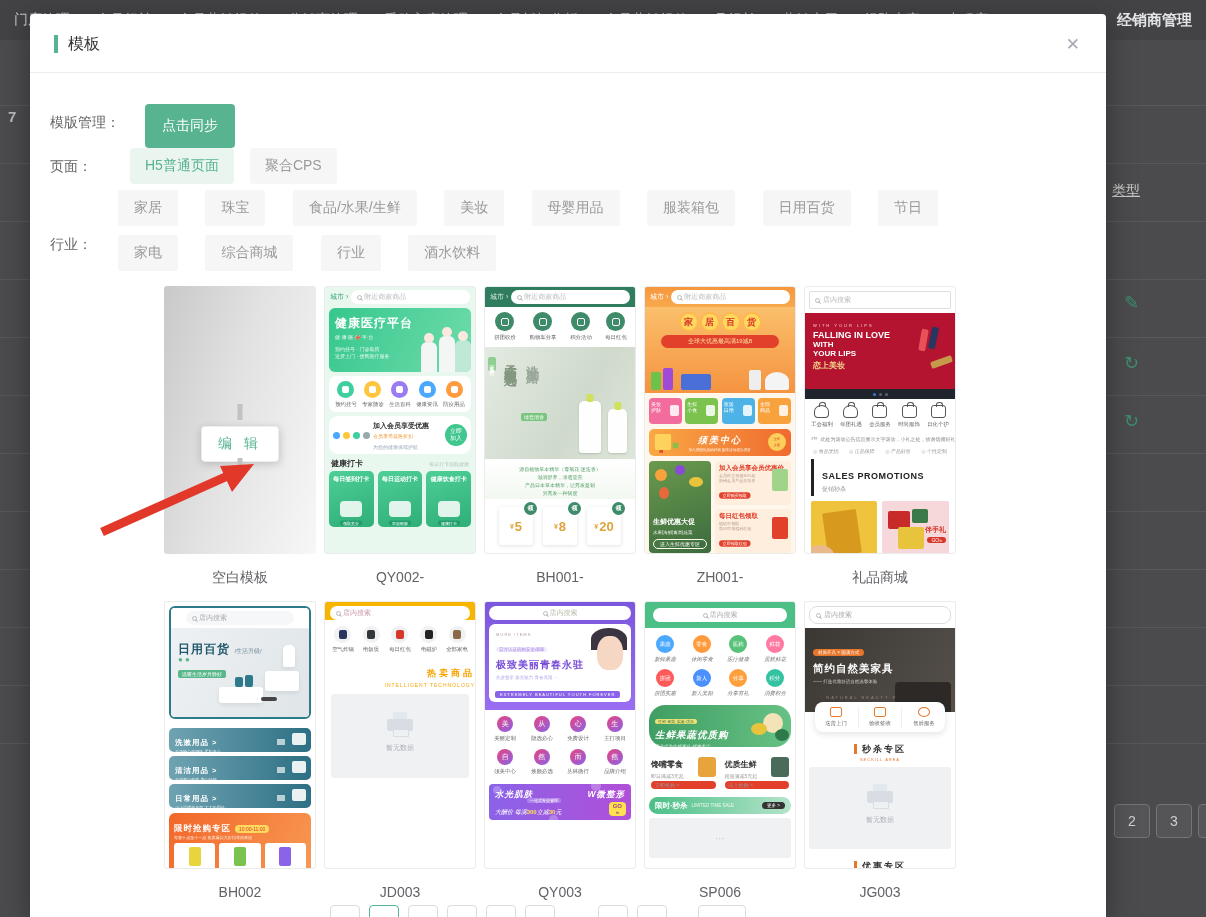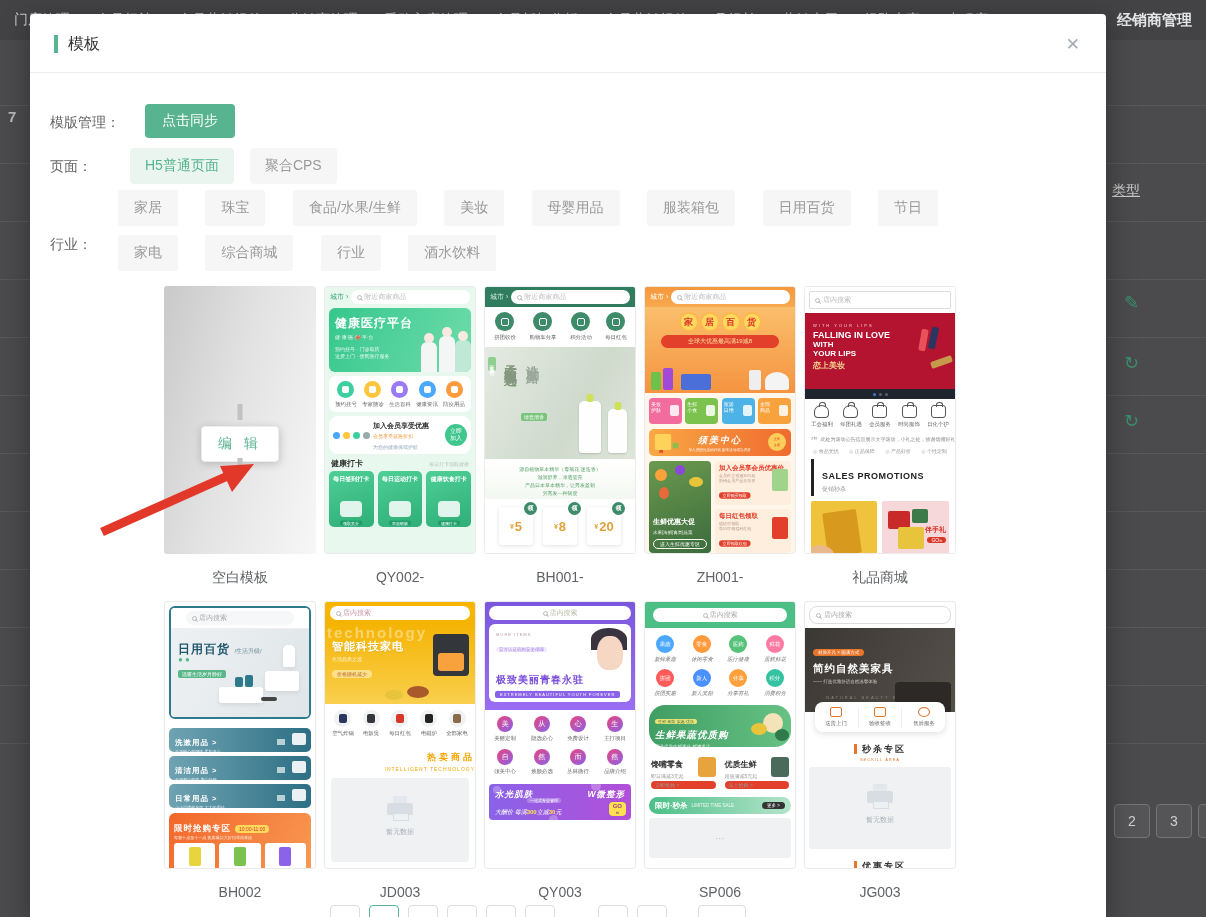--- a/index.html
+++ b/index.html
@@ -17,21 +17,21 @@
 .bg-ico{position:absolute;left:1124px;font-size:18px;color:#3c8e6c}
 .bg-pager{position:absolute;left:1114px;top:804px;display:flex;gap:6px}
 .bg-pager .pbtn{width:36px;height:34px;border:1px solid #737476;border-radius:4px;background:#555557;color:#cfd0d1;font-size:14px;display:flex;align-items:center;justify-content:center}
 
 
 .modal{position:absolute;left:30px;top:14px;width:1076px;height:903px;background:#fff;border-radius:4px 4px 0 0;box-shadow:0 8px 30px rgba(0,0,0,.35);overflow:hidden}
 .m-title{position:absolute;left:24px;top:21px;font-size:16px;color:#333;padding-left:10px;border-left:4px solid #57b390;line-height:18px}
 .m-close{position:absolute;right:26px;top:20px;font-size:17px;color:#a8abb2;cursor:pointer}
 .m-hr{position:absolute;left:0;top:58px;width:100%;height:1px;background:#ececec}
 .f-label{position:absolute;left:20px;font-size:14px;color:#666}
-.sync-btn{position:absolute;left:115px;top:90px;width:90px;height:34px;background:#57b390;color:#fff;font-size:14px;border:none;border-radius:4px;cursor:pointer}
+.sync-btn{position:absolute;left:115px;top:90px;width:90px;height:44px;background:#57b390;color:#fff;font-size:14px;border:none;border-radius:4px;cursor:pointer}
 .tabs{position:absolute;left:100px;top:134px;display:flex;gap:16px}
 .tab{padding:9px 15px;font-size:14px;border-radius:4px;cursor:pointer}
 .tab.on{background:#eaf5ef;color:#57b390}
 .tab.off{background:#f6f6f6;color:#9a9a9a}
 .chips{position:absolute;left:88px;top:176px;width:890px}
 .chip{display:inline-block;padding:9px 16px;margin:0 23px 9px 0;background:#f6f6f6;color:#999;font-size:14px;border-radius:2px;cursor:pointer}
 
 
 .grid{position:absolute;left:130px;top:272px;display:grid;grid-template-columns:repeat(5,160px);row-gap:12px}
 .cell{width:160px;display:flex;flex-direction:column;align-items:center}
@@ -216,21 +216,21 @@
 .t-jd003 .hot b{font-size:9px;color:#f7a400;letter-spacing:3px}
 .t-jd003 .hot div{font-size:5px;color:#f7a400;letter-spacing:1px;margin-top:2px}
 .t-jd003 .ebox{margin:6px;height:84px}
 
 
 .t-qy003 .top{background:linear-gradient(180deg,#7b57dd,#9a6ef2);padding:4px 4px 8px}
 .t-qy003 .spill{background:#fff;color:#bba;justify-content:center}
 .t-qy003 .bcard{margin-top:4px;background:#fff;border-radius:6px;height:78px;position:relative;overflow:hidden;padding:8px 0 0 7px}
 .t-qy003 .tiny{font-size:4px;color:#b9a;letter-spacing:1px}
 .t-qy003 .note{font-size:4.5px;color:#9a7ae0;background:#f1eafc;display:inline-block;border-radius:4px;padding:0 3px;margin-top:2px}
-.t-qy003 .bcard b{display:block;font-size:10px;color:#7b4fd8;letter-spacing:1px;margin-top:18px;white-space:nowrap}
+.t-qy003 .bcard b{display:block;font-size:10px;color:#7b4fd8;letter-spacing:1px;margin-top:3px;white-space:nowrap}
 .t-qy003 .bcard small{display:block;font-size:4.5px;color:#b8a8e8;margin-top:3px}
 .t-qy003 .strip{position:absolute;left:6px;bottom:4px;background:#8a63e8;color:#fff;font-size:4px;letter-spacing:1px;border-radius:2px;padding:1px 5px}
 .t-qy003 .face{position:absolute;right:4px;top:4px;width:38px;height:50px}
 .t-qy003 .face .skin{position:absolute;right:4px;top:8px;width:26px;height:34px;background:#f6d7c4;border-radius:45% 45% 40% 40%}
 .t-qy003 .face .hair{position:absolute;right:0;top:0;width:36px;height:22px;background:#3a3340;border-radius:50% 50% 0 0}
 .t-qy003 .grid8{display:flex;flex-wrap:wrap;padding:6px 2px 0}
 .t-qy003 .g8{width:25%;display:flex;flex-direction:column;align-items:center;gap:2px;margin-bottom:6px}
 .t-qy003 .ic{width:16px;height:16px;background:linear-gradient(140deg,#e8447f,#8a63e8);font-size:7px}
 .t-qy003 .promo{margin:2px 4px;height:36px;border-radius:4px;background:linear-gradient(90deg,#8a63e8,#b14fd8);position:relative;color:#fff;padding:5px 6px;overflow:hidden}
 .t-qy003 .promo .r1{display:flex;justify-content:space-between;align-items:center}
@@ -703,29 +703,20 @@
       </div>
 
       <div class="cell">
         <div class="th t-jd003">
           <div class="sr">
               <span class="spill">
                 <i class="mag"></i>
                 <span>店内搜索</span>
               </span>
             </div>
-          <div class="ban">
-            <div class="word">technology</div>
-            <b>智能科技家电</b>
-            <small>生活品质之选</small>
-            <span class="tag">价格随机减少</span>
-            <div class="fryer"></div>
-            <i class="food" style="right:46px;bottom:6px;width:22px;height:12px;background:#a85a2a"></i>
-            <i class="food" style="right:72px;bottom:4px;width:18px;height:10px;background:#e8c43c"></i>
-          </div>
           <div class="irow">
             <div class="iit">
                 <span class="ic">
                   <i style="background:#2a3560"></i>
                 </span>
                 <span class="ilabel">空气炸锅</span>
               </div>
             <div class="iit">
                 <span class="ic">
                   <i style="background:#33363b"></i>

